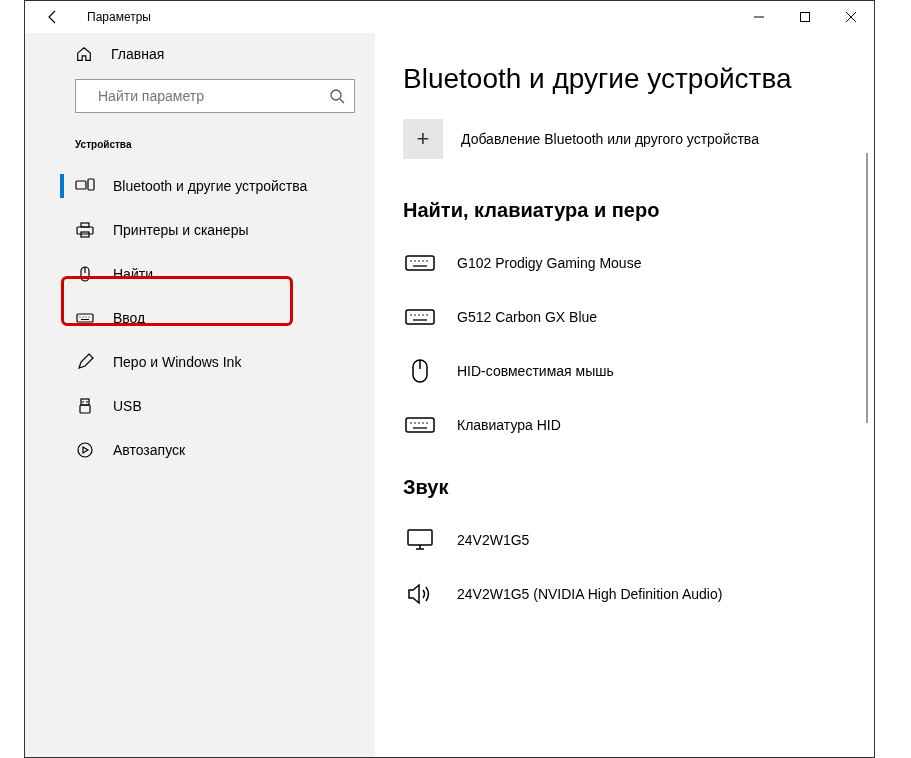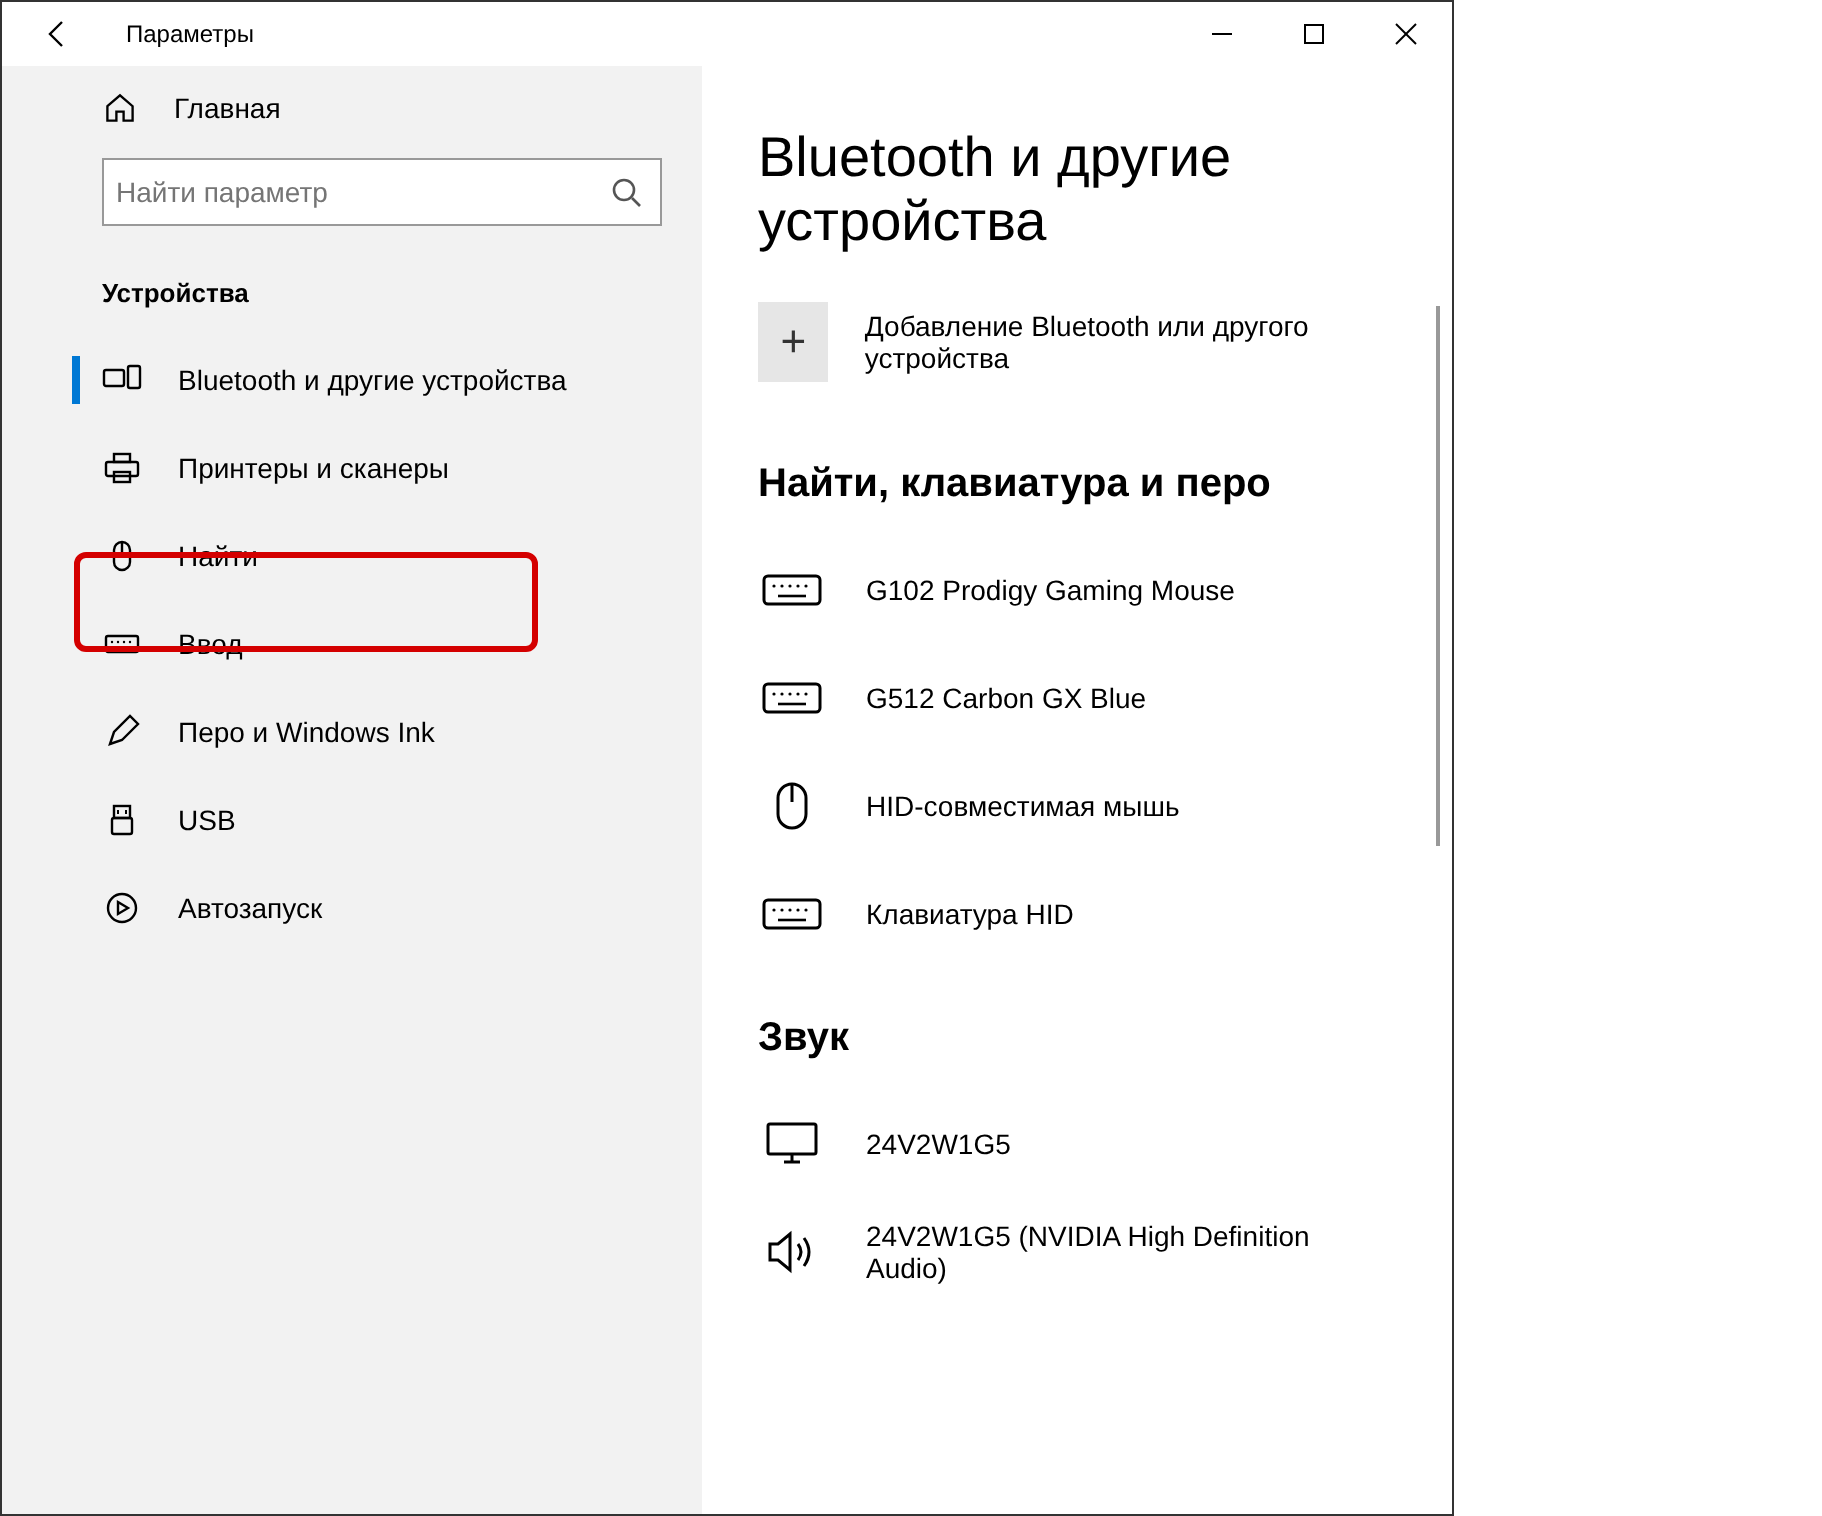--- a/index.html
+++ b/index.html
@@ -1,31 +1,31 @@
 <!DOCTYPE html>
 <html><head>
 <meta charset="utf-8">
 <style>
 * { margin: 0; padding: 0; box-sizing: border-box; }
 body { font-family: "Segoe UI", Arial, sans-serif; background: #fff; overflow: hidden; }
-.window { width: 727px; height: 758px; border: 1px solid #333; position: relative; display: flex; flex-direction: column; background: #fff; }
+.window { width: 851px; height: 758px; border: 1px solid #333; position: relative; display: flex; flex-direction: column; background: #fff; margin-left: 24px; }
 .titlebar { height: 32px; display: flex; align-items: center; padding-left: 12px; }
 .back-btn { width: 32px; height: 32px; display: flex; align-items: center; justify-content: center; cursor: pointer; }
 .title { margin-left: 18px; font-size: 12px; color: #000; }
 .win-controls { margin-left: auto; display: flex; }
 .win-btn { width: 46px; height: 32px; display: flex; align-items: center; justify-content: center; cursor: pointer; color: #000; }
 .body { flex: 1; display: flex; overflow: hidden; }
 .sidebar { width: 350px; background: #f2f2f2; padding: 0; overflow-y: auto; }
 .home-row { display: flex; align-items: center; padding: 12px 20px 8px 50px; gap: 18px; cursor: pointer; }
 .home-row .lbl { font-size: 14px; color: #000; }
 .home-row svg { width: 18px; height: 18px; flex-shrink: 0; }
 .search-wrap { margin: 8px 20px 12px 50px; position: relative; }
-.search-input { width: 100%; height: 34px; border: 1px solid #999; background: #fff; padding: 0 36px 0 6px; font-size: 14px; font-family: inherit; outline: none; }
+.search-input { width: 100%; height: 34px; border: 1px solid #999; background: #fff; padding: 0 36px 0 22px; font-size: 14px; font-family: inherit; outline: none; }
 .search-icon { position: absolute; right: 10px; top: 50%; transform: translateY(-50%); color: #555; }
-.category { padding: 14px 20px 14px 50px; font-size: 13px; font-weight: 600; color: #000; }
+.category { padding: 14px 20px 14px 50px; font-size: 10px; font-weight: 600; color: #000; }
 .nav-item { display: flex; align-items: center; height: 44px; padding-left: 50px; gap: 18px; cursor: pointer; position: relative; }
 .nav-item .icon { width: 20px; height: 20px; display: flex; align-items: center; justify-content: center; flex-shrink: 0; }
 .nav-item .lbl { font-size: 14px; color: #000; }
 .nav-item.active::before { content: ""; position: absolute; left: 35px; top: 10px; bottom: 10px; width: 4px; background: #0078d4; }
 .highlight-box { position: absolute; border: 3px solid #d40000; border-radius: 6px; pointer-events: none; }
 .content { flex: 1; padding: 30px 30px 30px 28px; overflow-y: auto; position: relative; }
 .page-h1 { font-size: 28px; font-weight: 400; color: #000; margin-bottom: 24px; }
 .add-row { display: flex; align-items: center; gap: 18px; margin-bottom: 40px; cursor: pointer; }
 .add-btn { width: 40px; height: 40px; background: #e6e6e6; display: flex; align-items: center; justify-content: center; font-size: 22px; color: #333; }
 .add-label { font-size: 14px; color: #000; }

